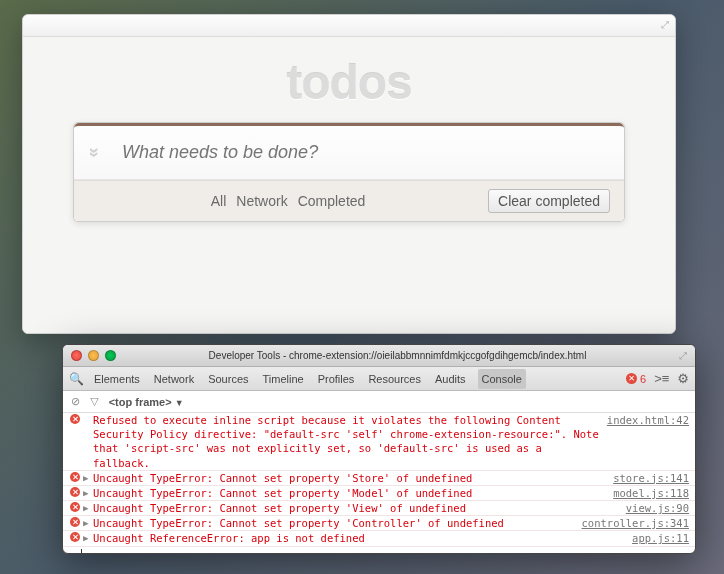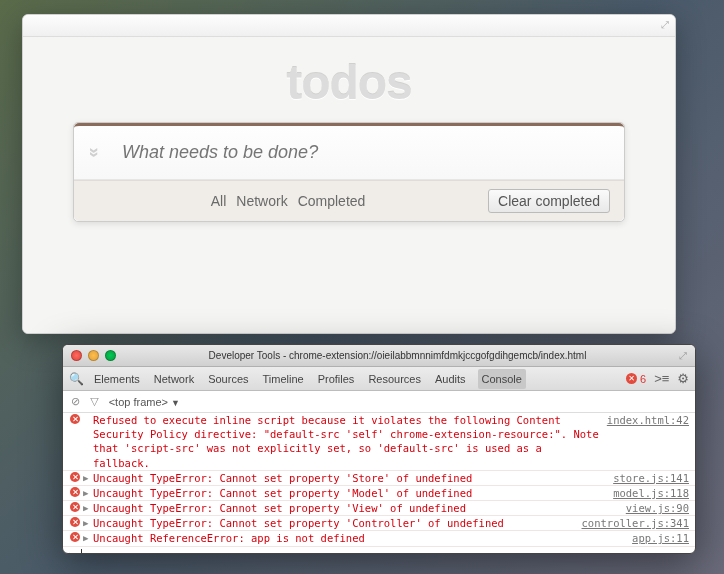--- a/index.html
+++ b/index.html
@@ -163,21 +163,21 @@
     height: 22px;
     border-bottom: 1px solid #ddd;
     display:flex;
     align-items:center;
     gap:10px;
     padding: 0 8px;
     font-size: 11px;
     color:#555;
   }
   .dt-subbar .ico { color:#888; }
-  .frame-sel { font-weight: normal; }
+  .frame-sel { font-weight: bold; }
   .tri { font-size:9px; }
 
   .dt-body {
     flex:1;
     overflow:auto;
     font-family: Menlo, Consolas, monospace;
     font-size: 10.5px;
   }
   .row {
     display:flex;

